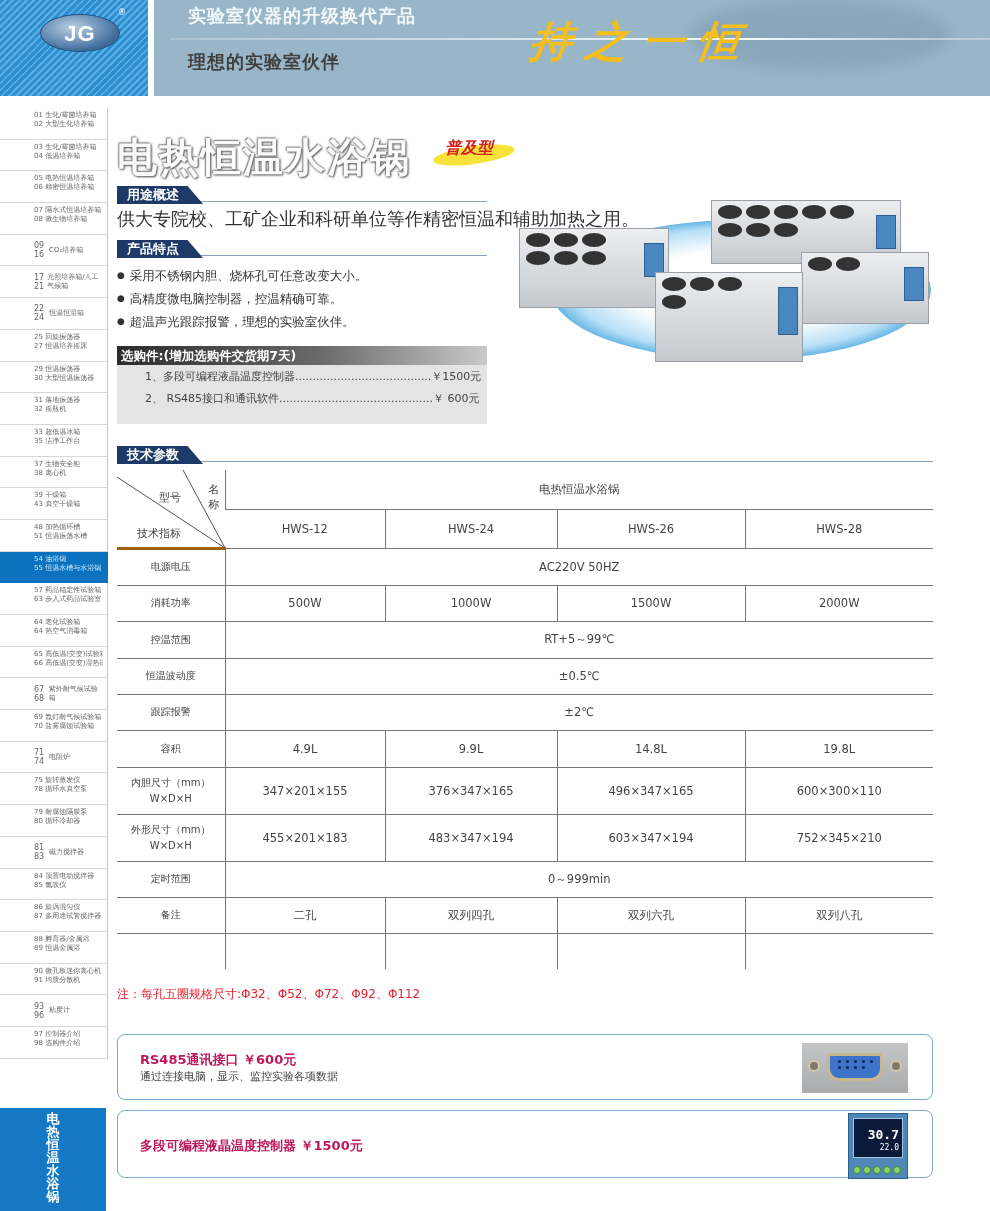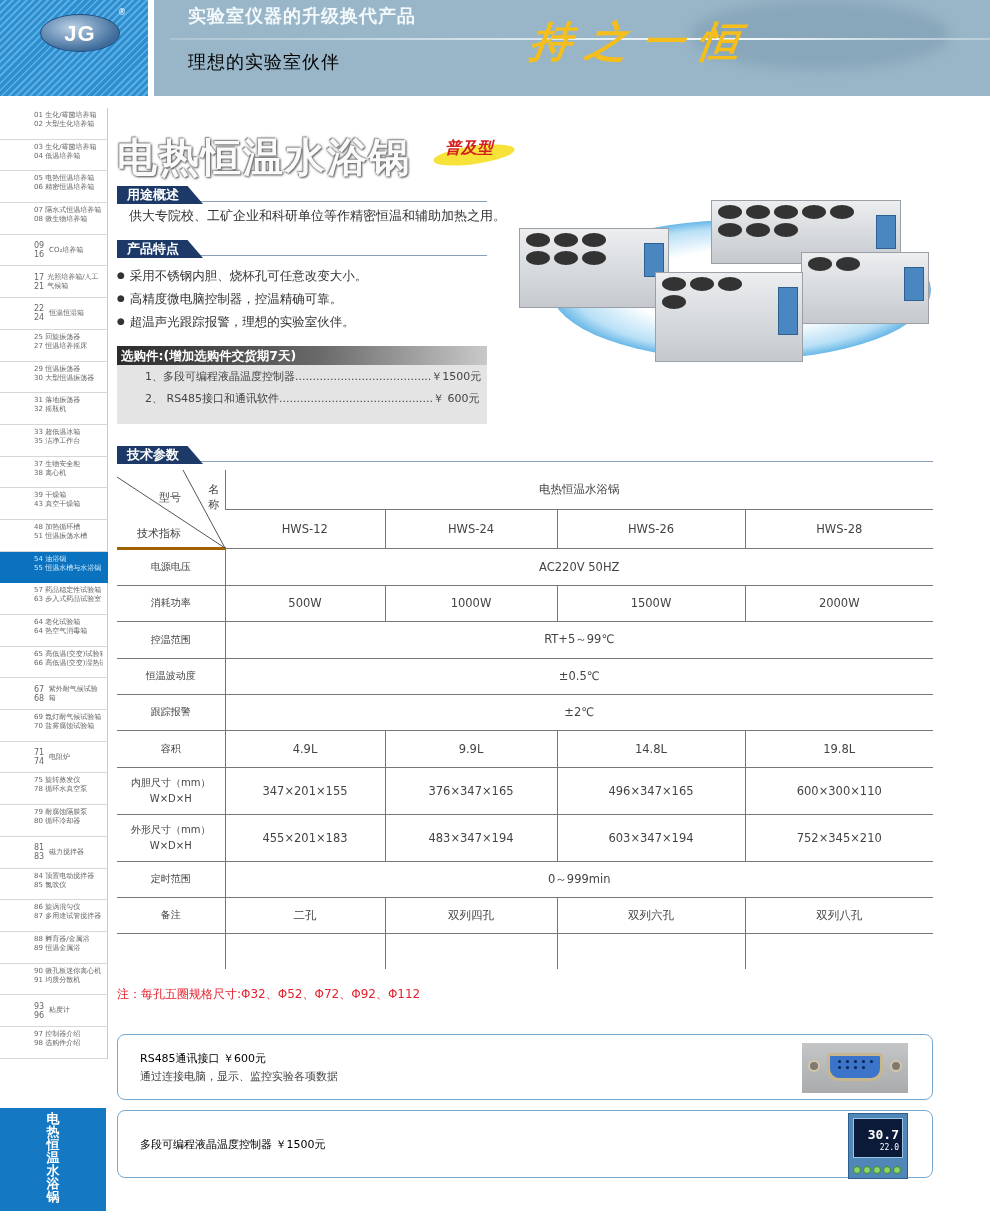--- a/index.html
+++ b/index.html
@@ -10,21 +10,21 @@
   .logo-box { position: absolute; left: 0; top: 0; width: 148px; height: 96px;
     background: repeating-linear-gradient(135deg, #2e8fd0 0 3px, #5aaee4 3px 5px); }
   .logo-oval { position: absolute; left: 40px; top: 14px; width: 80px; height: 38px; border-radius: 50%;
     background: radial-gradient(ellipse at 40% 35%, #b9d0e6, #3f6c9a 70%); border: 1px solid #1f4f80; }
   .logo-txt { position: absolute; left: 0; top: 6px; width: 100%; text-align: center; color: #fff; font-family: "Liberation Sans", sans-serif; font-weight: bold; font-size: 22px; letter-spacing: 1px; }
   .logo-r { position: absolute; left: 118px; top: 8px; color: #fff; font-size: 8px; }
   .hdr-sep { position: absolute; left: 148px; top: 0; width: 6px; height: 96px; background: #fff; }
   .hdr-line { position: absolute; left: 170px; top: 38px; width: 820px; height: 2px;
     background: linear-gradient(90deg, rgba(255,255,255,0.2), #f4fbff 70%, rgba(255,255,255,0.3)); }
   .hdr-t1 { position: absolute; left: 188px; top: 4px; color: #f3f8fb; font-size: 18px; font-weight: bold; letter-spacing: 1px; }
-  .hdr-t2 { position: absolute; left: 188px; top: 50px; color: #000000; font-size: 18px; font-weight: normal; letter-spacing: 1px; }
+  .hdr-t2 { position: absolute; left: 188px; top: 50px; color: #404040; font-size: 18px; font-weight: bold; letter-spacing: 1px; }
   .hdr-slogan { position: absolute; left: 530px; top: 14px; color: #f5be1a; font-family: "DejaVu Serif", serif; font-style: italic; font-size: 42px; font-weight: bold; letter-spacing: 14px; transform: skewX(-8deg); }
   .hdr-mist { position: absolute; right: 40px; top: 0; width: 260px; height: 70px; border-radius: 50%; background: rgba(110,140,160,0.35); filter: blur(6px); }
 
   
   .side { position: absolute; left: 0; top: 108px; width: 108px; }
   .nav-item { position: relative; height: 31.7px; border-bottom: 1px solid #d7d7d7; border-right: 1px solid #c9c9c9; padding: 3px 4px 0 34px; font-size: 7px; line-height: 9px; color: #666; cursor: pointer; }
   .nav-item.active { background: #0a72bf; color: #d8ecfa; border-color: #0a72bf; }
   .nav-item .row { white-space: nowrap; overflow: hidden; }
   .nav-item.split { display: flex; align-items: center; padding-top: 0; }
   .nav-item.split .nums { display: flex; flex-direction: column; width: 12px; font-size: 8px; line-height: 9px; }
@@ -36,21 +36,21 @@
   .main { position: absolute; left: 117px; top: 100px; width: 816px; }
   .big-title { position: absolute; left: 0; top: 30px; font-size: 40px; font-weight: bold; color: #fafafa; letter-spacing: 2px; text-shadow: 0 0 3px #777, 1px 1px 2px #555, -1px -1px 1px #999; }
   .badge { position: absolute; left: 316px; top: 38px; width: 82px; height: 26px; }
   .badge-oval { position: absolute; left: 0; top: 8px; width: 82px; height: 18px; border-radius: 50%; background: #f7e23a; transform: rotate(-8deg); }
   .badge-txt { position: absolute; left: 12px; top: 0; font-size: 16px; font-weight: bold; color: #d41d1d; font-family: "DejaVu Serif", serif; font-style: italic; }
 
   .sec-head { position: absolute; left: 0; height: 18px; width: 370px; border-bottom: 1px solid #8aa0b8; }
   .sec-head.wide { width: 816px; }
   .sec-tab { display: inline-block; height: 18px; line-height: 18px; padding: 0 24px 0 10px; background: #1c3968; color: #fff; font-size: 13px; font-weight: bold;
     clip-path: polygon(0 0, 82% 0, 100% 100%, 0 100%); }
-  .sec-text { position: absolute; left: 12px; font-size: 13px; color: #333; }
+  .sec-text { position: absolute; left: 0; font-size: 18px; color: #333; }
   .bullet { position: absolute; left: 0; font-size: 12.5px; color: #333; }
   .bullet::before { content: "●"; font-size: 9px; margin-right: 5px; vertical-align: 2px; }
 
   .opt-box { position: absolute; left: 0; top: 246px; width: 370px; height: 78px; background: #e4e4e4; }
   .opt-head { height: 19px; line-height: 19px; padding-left: 4px; color: #fff; font-weight: bold; font-size: 12.5px;
     background: linear-gradient(90deg, #2b2b2b 0%, #6a6a6a 55%, #c9c9c9 100%); }
   .opt-row { font-size: 11px; color: #444; padding-left: 28px; height: 20px; line-height: 20px; margin-top: 2px; white-space: nowrap; }
   .opt-row:first-of-type { margin-top: 6px; }
 
   
@@ -66,21 +66,21 @@
   .spec { position: absolute; left: 0; top: 370px; width: 816px; border-collapse: collapse; font-size: 11.5px; color: #444; }
   .spec td { border-bottom: 1px solid #777; border-left: 1px solid #777; text-align: center; vertical-align: middle; padding: 0 2px; }
   .spec td:first-child { border-left: none; }
   .diag-cell { position: relative; width: 108px; }
   .diag-cell svg { position: absolute; left: 0; top: 0; }
   .diag-lbl { position: absolute; font-size: 11px; color: #444; }
   .spec .lbl-cell { width: 108px; font-size: 10px; line-height: 16px; }
   .note { position: absolute; left: 0; top: 886px; color: #e5232f; font-size: 12px; }
 
   .card { position: absolute; left: 0; width: 816px; border: 1px solid #7aa9d0; border-radius: 8px; background: #fff; }
-  .card .c-title { position: absolute; left: 22px; font-size: 11px; font-weight: normal; color: #000000; }
+  .card .c-title { position: absolute; left: 22px; font-size: 13px; font-weight: bold; color: #be185d; }
   .card .c-sub { position: absolute; left: 22px; font-size: 11px; color: #444; text-align: center; }
   .db9 { position: absolute; right: 24px; top: 8px; width: 106px; height: 50px; background: linear-gradient(180deg, #c3c5c7, #a9abad); }
   .db9 .shell { position: absolute; left: 25px; top: 10px; width: 56px; height: 28px; border-radius: 4px 4px 12px 12px; background: #3b74c8; border: 3px solid #c8b68e; }
   .db9 .screw { position: absolute; top: 17px; width: 12px; height: 12px; border-radius: 50%; background: #7f7a70; border: 2px solid #d3c7a8; }
   .db9 .pins { position: absolute; left: 8px; top: 4px; width: 36px; display: flex; flex-wrap: wrap; gap: 3px 5px; }
   .db9 .pin { width: 3px; height: 3px; background: #0d2550; border-radius: 50%; }
   .ctrl { position: absolute; right: 24px; top: 2px; width: 60px; height: 66px; background: #4f87b8; border: 1px solid #2e5e8c; }
   .ctrl .screen { position: absolute; left: 4px; top: 4px; width: 50px; height: 40px; background: #0c1a3a; border: 1px solid #9fc4e6; color: #fff; font-family: "DejaVu Sans Mono", monospace; }
   .ctrl .pv { position: absolute; right: 3px; top: 8px; font-size: 13px; font-weight: bold; }
   .ctrl .sv { position: absolute; right: 3px; top: 24px; font-size: 8px; }

